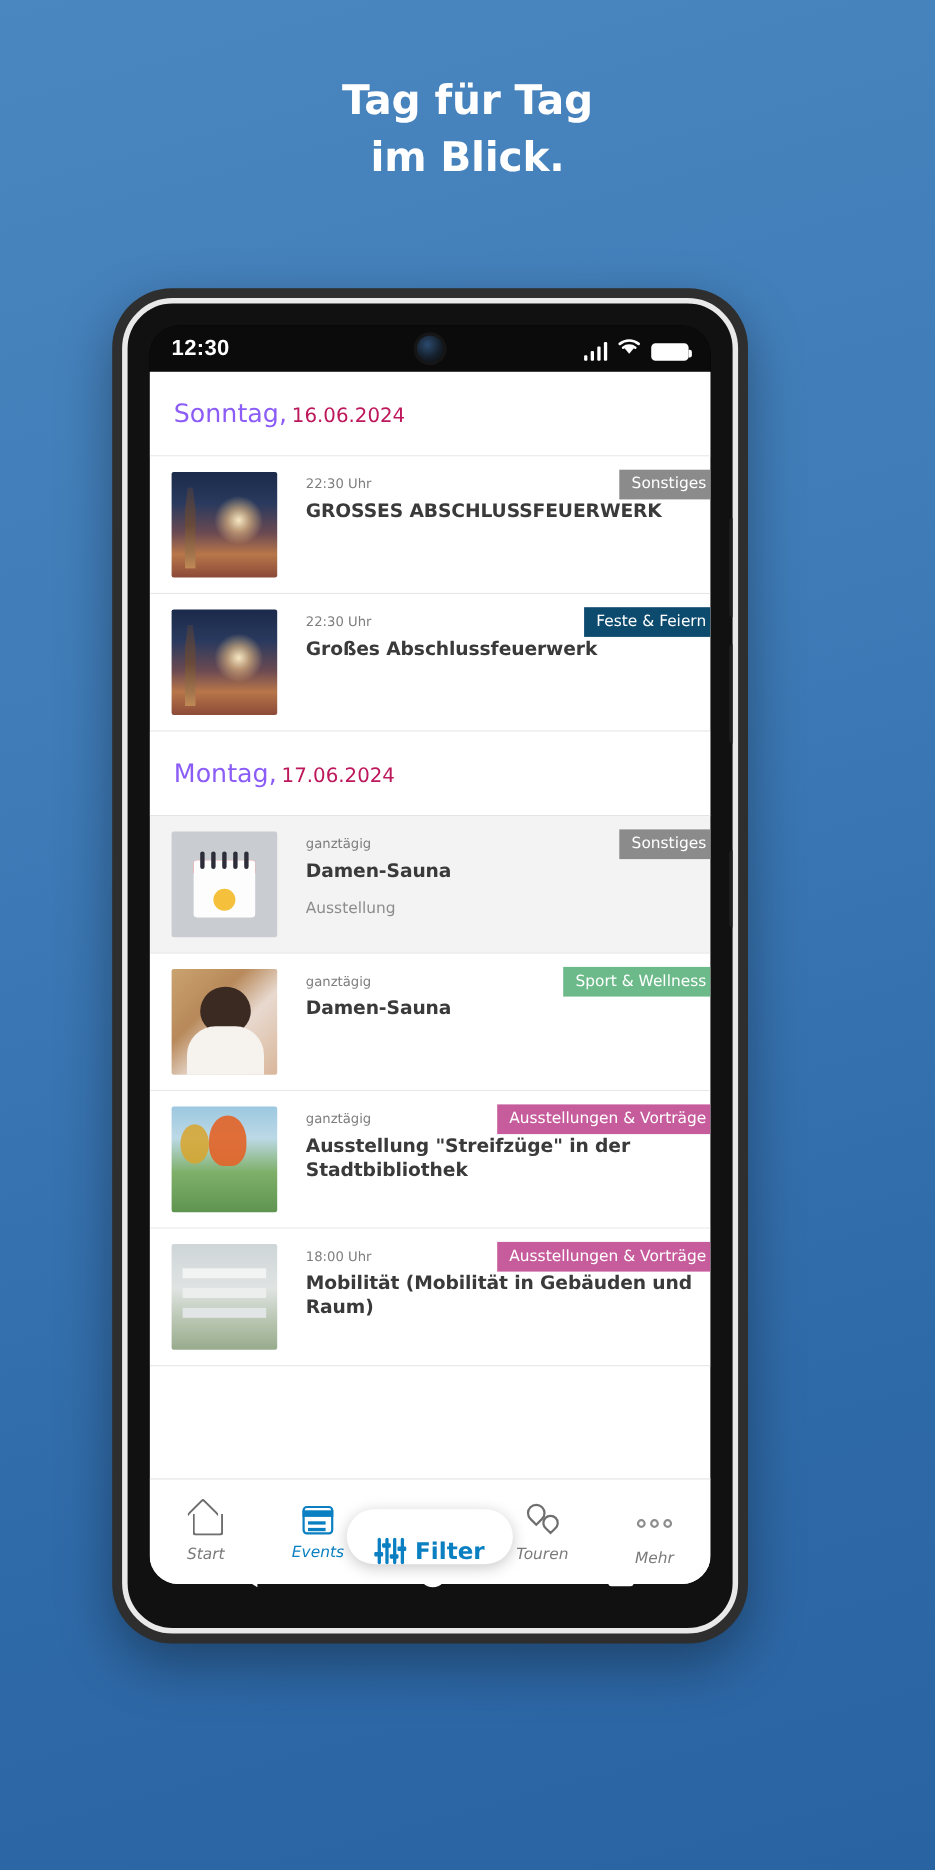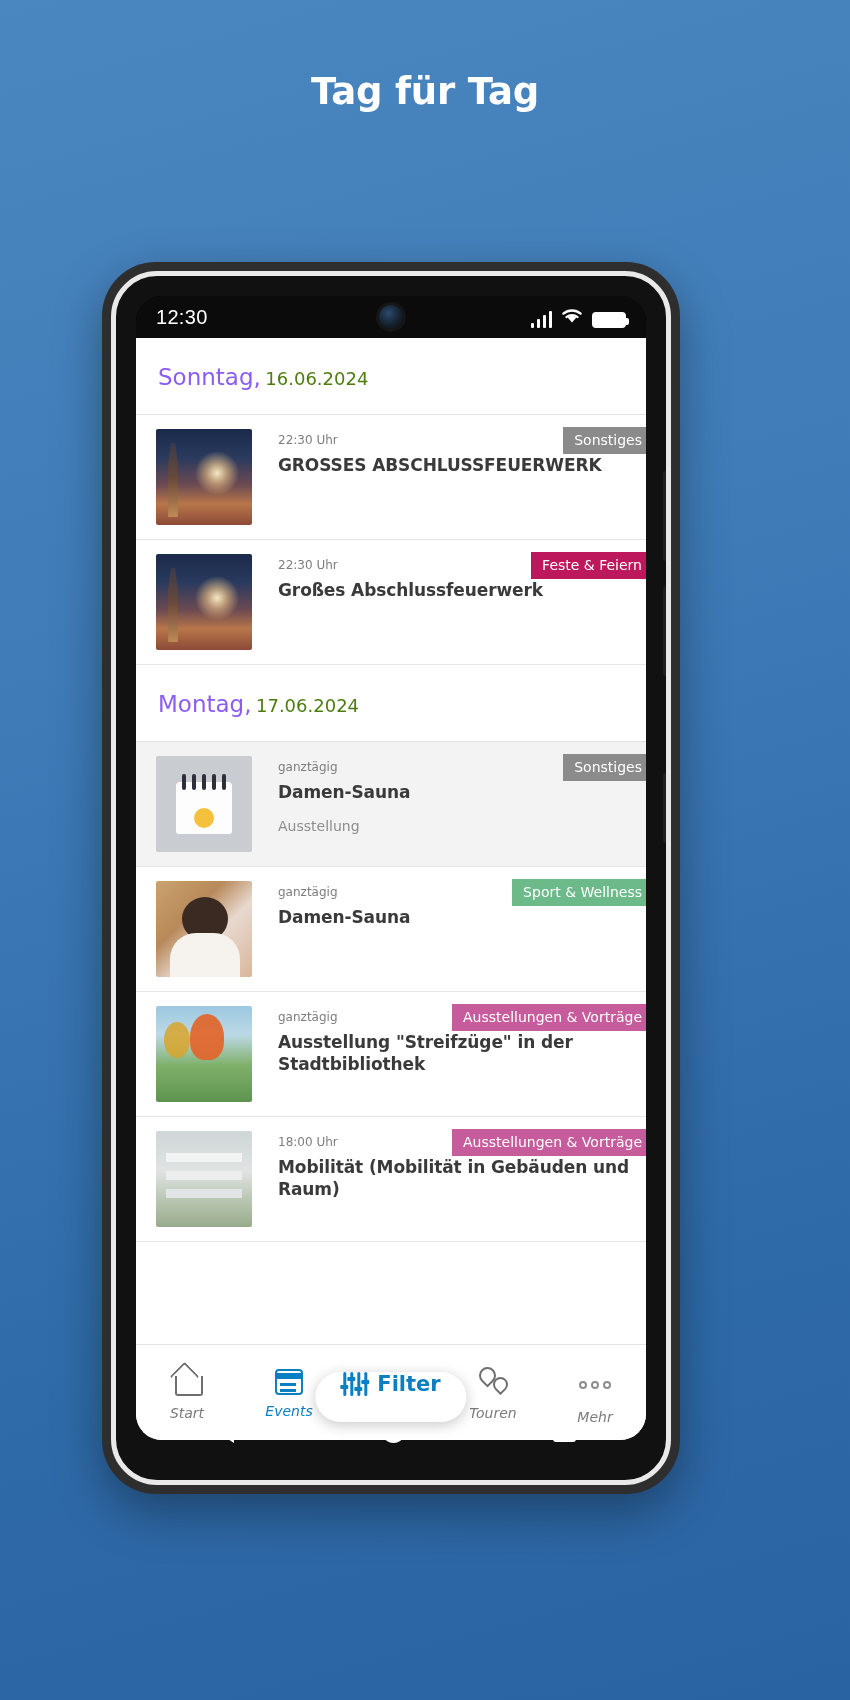--- a/index.html
+++ b/index.html
@@ -48,21 +48,21 @@
   .btn-v1 { top:195px; height:90px; }
   .btn-v2 { top:310px; height:90px; }
   .btn-v3 { top:497px; height:70px; }
 
   
   .statusbar {
     height:42px; background:#0b0b0b; color:#fff;
     display:flex; align-items:center; justify-content:space-between;
     padding:0 20px; flex:0 0 auto; position:relative;
   }
-  .clock { font-size:20px; font-weight:normal; letter-spacing:.3px; }
+  .clock { font-size:20px; font-weight:bold; letter-spacing:.3px; }
   .punch {
     position:absolute; left:50%; top:9px; transform:translateX(-50%);
     width:24px; height:24px; border-radius:50%;
     background:radial-gradient(circle at 40% 35%,#2b4a6e 0%,#15202c 55%,#0d0d0d 100%);
     box-shadow:0 0 0 3px #161616;
   }
   .sb-icons { display:flex; align-items:flex-end; gap:9px; }
   .sig { display:flex; align-items:flex-end; gap:2.5px; height:17px; }
   .sig i { width:3.5px; background:#fff; border-radius:1px; display:block; }
   .sig i:nth-child(1){height:5px;} .sig i:nth-child(2){height:9px;}
@@ -78,21 +78,21 @@
     flex:1; background:#fff; overflow:hidden; position:relative;
     display:flex; flex-direction:column;
   }
   .list { flex:1; overflow:hidden; }
 
   .day-header {
     padding:26px 22px 24px 22px; background:#fff;
     border-bottom:1px solid #e3e3e3;
   }
   .day-header .dn { font-size:23px; color:#8b5cf6; font-weight:400; font-family:"DejaVu Sans",sans-serif;}
-  .day-header .dd { font-size:18px; color:#4d7c0f; font-weight:400; font-family:"DejaVu Sans",sans-serif;}
+  .day-header .dd { font-size:18px; color:#be185d; font-weight:400; font-family:"DejaVu Sans",sans-serif;}
 
   .event {
     display:flex; gap:0; padding:14px 0 14px 20px;
     border-bottom:1px solid #e6e6e6; background:#fff;
     position:relative; min-height:118px;
   }
   .event.muted { background:#f3f3f3; }
   .thumb {
     width:96px; height:96px; flex:0 0 96px; border-radius:2px;
     overflow:hidden; position:relative; background:#ccc;
@@ -135,21 +135,21 @@
   .art-paint { background:linear-gradient(180deg,#9cc8e0 0%,#bcd9e6 30%,#7fb06a 62%,#5e9450 100%); }
   .art-paint:before{ content:""; position:absolute; left:34px; top:8px; width:34px; height:46px; border-radius:50% 50% 40% 40%; background:#e2652a; opacity:.92;}
   .art-paint:after{ content:""; position:absolute; left:8px; top:16px; width:26px; height:36px; border-radius:50%; background:#d8a52c; opacity:.85;}
   .art-bldg { background:linear-gradient(180deg,#cfd6d8 0%,#dfe3e2 42%,#b9c6b2 72%,#98ab8c 100%); }
   .art-bldg:before{ content:""; position:absolute; left:10px; top:22px; width:76px; height:9px; background:#f2f4f4; box-shadow:0 18px 0 #eceeee, 0 36px 0 #e2e5e5;}
 
   
   .filter-pill {
     position:absolute; left:50%; bottom:18px; transform:translateX(-50%);
     background:#fff; border-radius:28px; height:50px;
-    display:flex; align-items:flex-start; gap:10px; padding:0 26px;
+    display:flex; align-items:flex-end; gap:10px; padding:0 26px;
     box-shadow:0 3px 14px rgba(0,0,0,.22);
     z-index:5;
   }
   .filter-pill .lbl{ font-size:21px; font-weight:bold; color:#0a7fc1; font-family:"DejaVu Sans",sans-serif;}
   .sliders { width:26px; height:24px; position:relative; }
   .sliders i{ position:absolute; top:0; width:2.5px; height:24px; background:#0a7fc1; border-radius:2px;}
   .sliders i:nth-child(1){left:2px;} .sliders i:nth-child(2){left:9px;}
   .sliders i:nth-child(3){left:16px;} .sliders i:nth-child(4){left:23px;}
   .sliders b{ position:absolute; width:8px; height:3.5px; background:#0a7fc1; border-radius:1px;}
   .sliders b:nth-child(5){left:-1px; top:13px;} .sliders b:nth-child(6){left:6px; top:5px;}
@@ -183,20 +183,21 @@
   }
   .nv-back { width:0;height:0;border-top:13px solid transparent;border-bottom:13px solid transparent;border-right:20px solid #fff;}
   .nv-home { width:25px;height:25px;border:3px solid #fff;border-radius:50%;}
   .nv-rec { width:23px;height:23px;border:3px solid #fff;border-radius:3px;}
 </style>
 </head>
 <body>
 
 <div class="headline">
   <div>Tag für Tag</div>
+  <div>im Blick.</div>
 </div>
 
 <div class="phone">
   <div class="phone-inner">
     <div class="btn-side btn-v1"></div>
     <div class="btn-side btn-v2"></div>
     <div class="btn-side btn-v3"></div>
 
     <div class="screen">
 
@@ -228,21 +229,21 @@
               <div class="thumb art-fw"></div>
               <div class="ev-body">
                 <div class="badge" style="background:#8b8b8b">Sonstiges</div>
                 <div class="ev-time">22:30 Uhr</div>
                 <div class="ev-title">GROSSES ABSCHLUSSFEUERWERK</div>
               </div>
             </div>
             <div class="event">
               <div class="thumb art-fw"></div>
               <div class="ev-body">
-                <div class="badge" style="background:#be185d">Feste &amp; Feiern</div>
+                <div class="badge" style="background:#0c4a6e">Feste &amp; Feiern</div>
                 <div class="ev-time">22:30 Uhr</div>
                 <div class="ev-title">Großes Abschlussfeuerwerk</div>
               </div>
             </div>
             <div class="day-header"><span class="dn">Montag,</span> <span class="dd">17.06.2024</span></div>
             <div class="event muted">
               <div class="thumb art-cal">
                 <span class="top"></span>
                 <span class="pad"></span>
                 <span class="ring" style="left:26px"></span>

